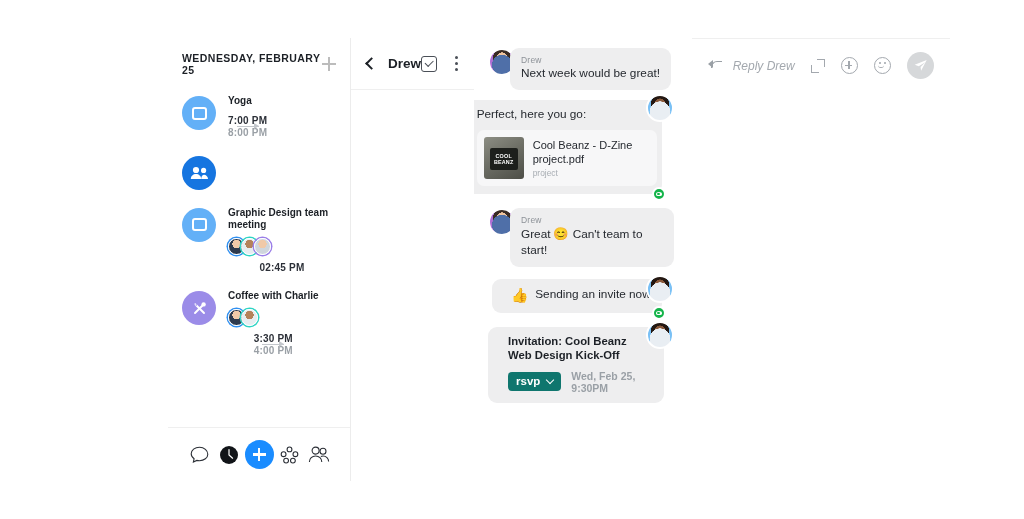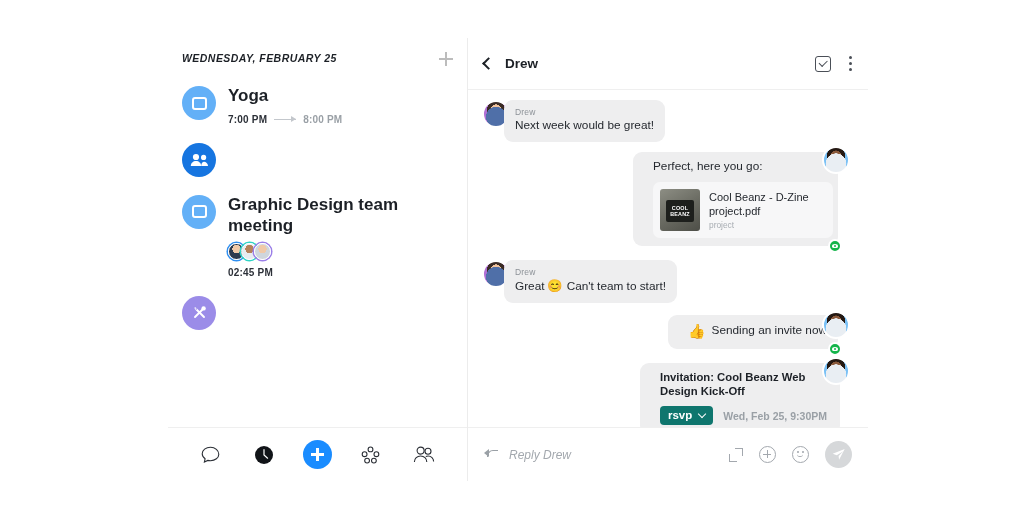--- a/index.html
+++ b/index.html
@@ -64,23 +64,22 @@
     line-height: 1;
   }
   .cal-date-icon::before, .cal-date-icon::after {
     content: ""; position: absolute; top: -4px;
     width: 2px; height: 3px; background: #1d1d1f;
   }
   .cal-date-icon::before { left: 2px; }
   .cal-date-icon::after  { right: 2px; }
 
   .day-row {
-    display: flex; align-items: flex-start;
+    display: flex; align-items: center;
     padding: 14px 14px 8px 14px;
-    font-style: italic;
   }
   .day-label {
     font-size: 10.5px; font-weight: bold;
     letter-spacing: .45px; color: #1c2026;
     flex: 1;
   }
   .add-evt {
     width: 14px; height: 14px; position: relative;
   }
   .add-evt::before, .add-evt::after {
@@ -100,36 +99,37 @@
     display: flex; align-items: center; justify-content: center;
   }
   .evt-icon.cal  { background: #63b0f7; }
   .evt-icon.team { background: #1675e0; }
   .evt-icon.food { background: #9b8ce8; }
   .evt-icon .sq {
     width: 15px; height: 13px; border: 2px solid #fff; border-radius: 3px;
   }
   .evt-body { margin-left: 12px; padding-top: 1px; min-width: 0; }
   .evt-title {
-    font-size: 17px; font-weight: bold; color: #1c2026;
+    font-size: 10px; font-weight: bold; color: #1c2026;
     line-height: 1.27; max-width: 175px;
   }
   .avatars { display: flex; margin-top: 6px; }
   .avatars .av {
     width: 17px; height: 17px; border-radius: 50%;
     margin-right: -4px;
     border: 1.5px solid #fff;
     background-size: cover;
     position: relative;
   }
   .evt-time {
     margin-top: 7px;
     display: flex; align-items: center;
     font-size: 10px; color: #9aa0a6; font-weight: bold;
     letter-spacing: .2px;
+    flex-direction: column;
   }
   .evt-time .start { color: #2c3038; }
   .evt-time .arrow {
     display: inline-block; width: 22px; height: 1px;
     background: #c3c7cc; margin: 0 7px; position: relative;
   }
   .evt-time .arrow::after {
     content: ""; position: absolute; right: 0; top: -2.5px;
     border-left: 5px solid #c3c7cc;
     border-top: 3px solid transparent;
@@ -152,21 +152,21 @@
     display: flex; align-items: center; justify-content: center;
     position: relative;
   }
   .fab::before, .fab::after { content: ""; position: absolute; background: #fff; }
   .fab::before { width: 13px; height: 2.2px; }
   .fab::after  { height: 13px; width: 2.2px; }
 
   
   .chat-col {
     flex: 1; height: 100%;
-    display: flex; flex-direction: column;
+    display: flex; flex-direction: row;
     position: relative;
   }
   .chat-header {
     height: 52px;
     display: flex; align-items: center;
     padding: 0 16px;
     border-bottom: 1px solid #efefef;
   }
   .back-chev {
     width: 9px; height: 9px;
@@ -414,20 +414,32 @@
       <div class="event">
         <div class="evt-icon food">
           <svg width="17" height="17" viewBox="0 0 17 17">
             <g stroke="#fff" stroke-width="1.9" stroke-linecap="round">
               <line x1="4" y1="4" x2="13" y2="13"></line>
               <line x1="13" y1="4" x2="4" y2="13"></line>
             </g>
             <circle cx="12.6" cy="4.4" r="2.2" fill="#fff"></circle>
             <path d="M3.2 3.2v2.4M5.2 3.2v2.4" stroke="#9b8ce8" stroke-width="0.9" stroke-linecap="round"></path>
           </svg>
+        </div>
+        <div class="evt-body">
+          <div class="evt-title">Coffee with Charlie</div>
+          <div class="avatars">
+            <div class="av" style="background:radial-gradient(circle at 50% 34%, #f0c9a8 0 33%, #2d3a4e 34% 100%); box-shadow:0 0 0 1.5px #2f8ff0;"></div>
+            <div class="av" style="background:radial-gradient(circle at 50% 34%, #b5825a 0 33%, #e7edf0 34% 100%); box-shadow:0 0 0 1.5px #2fd4c4;"></div>
+          </div>
+          <div class="evt-time">
+            <span class="start">3:30 PM</span>
+            <span class="arrow"></span>
+            <span>4:00 PM</span>
+          </div>
         </div>
       </div>
 
     </div>
 
     <div class="bottom-nav">
       <div class="nav-btn">
         <svg width="19" height="18" viewBox="0 0 19 18">
           <path d="M9.5 1.2C4.8 1.2 1.2 4.1 1.2 7.7c0 2 1.1 3.8 2.9 5L3.4 16l3.4-1.6c.86.2 1.76.3 2.7.3 4.7 0 8.3-2.9 8.3-6.5S14.2 1.2 9.5 1.2z" fill="none" stroke="#2b2f36" stroke-width="1.1"></path>
         </svg>

